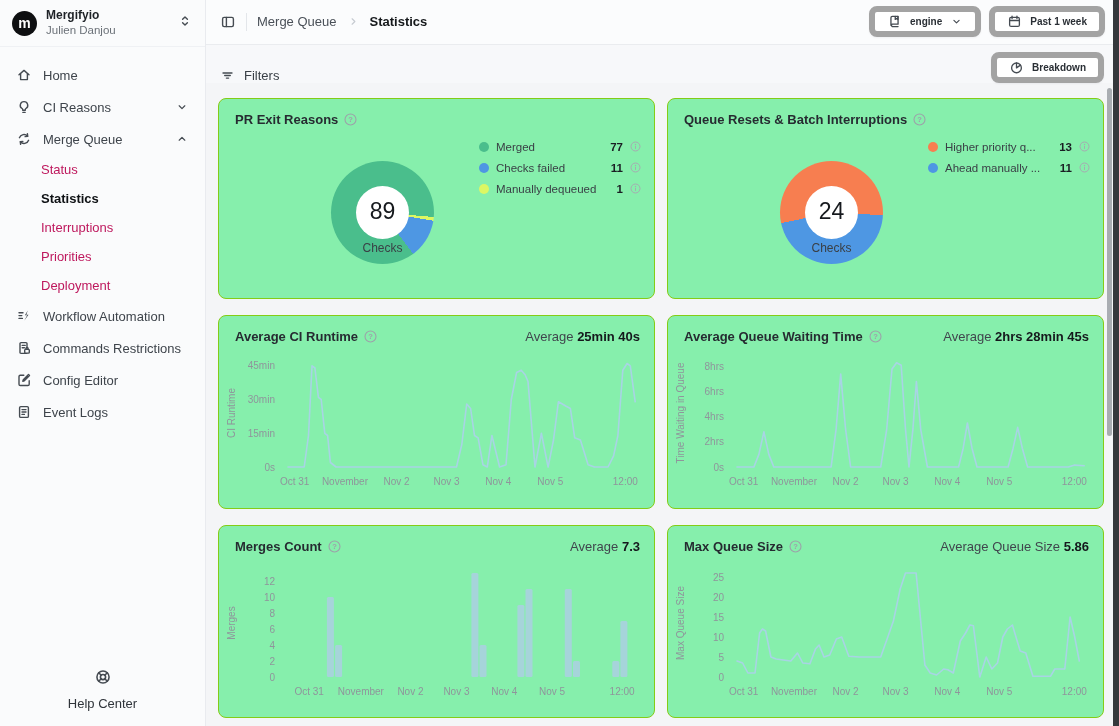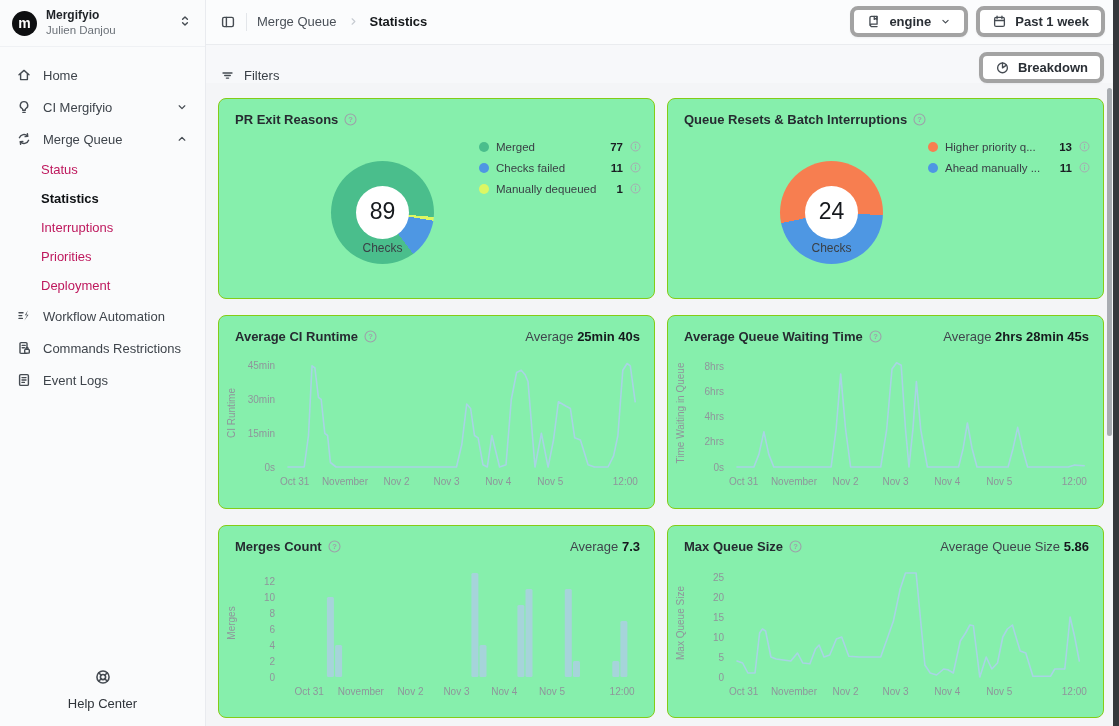--- a/index.html
+++ b/index.html
@@ -26,21 +26,21 @@
   .sub.active { font-weight:700; color:#0E1114; }
   .help { display:flex; align-items:center; gap:10px; padding:15px 16px; font-size:13px; color:#2F343A; cursor:pointer;flex-direction:column; }
 
   
   .main { flex:1; display:flex; flex-direction:column; min-width:0; }
   .topbar { height:46px; background:#FBFCFD; border-bottom:1px solid #EAECEF; display:flex; align-items:center; padding:0 14px; gap:10px; }
   .vdiv { width:1px; height:18px; background:#E3E6EA; }
   .crumb { font-size:13px; color:#4A5058; cursor:pointer; }
   .crumb.current { font-weight:700; color:#15181B; }
   .topbar-right { margin-left:auto; display:flex; gap:8px; }
-  .tb-btn { display:flex; align-items:center; gap:8px; background:#fff; border:4px solid #a3a3a3; border-radius:8px; height:31px; padding:0 12px; font-size:13px; font-weight:600; color:#2A2F35; box-shadow:0 1px 2px rgba(16,24,40,.05); cursor:pointer; }
+  .tb-btn { display:flex; align-items:center; gap:8px; background:#fff; border:6px solid #a3a3a3; border-radius:8px; height:31px; padding:0 12px; font-size:10px; font-weight:600; color:#2A2F35; box-shadow:0 1px 2px rgba(16,24,40,.05); cursor:pointer; }
   .toolbar { height:39px; display:flex; align-items:flex-end; padding:0 15px 0 14px; background:#F7F8FA; }
   .filters-btn { display:flex; align-items:center; gap:9px; font-size:13px; font-weight:500; color:#3A4047; cursor:pointer; }
   .breakdown-btn { margin-left:auto; }
 
   .content { flex:1; padding:15px 15px 8px 12px; display:grid; grid-template-columns:1fr 1fr; grid-template-rows:201px 194px 193px; gap:16px 12px; align-content:start; }
   .card { background:#86efac; border:1px solid #84cc16; border-radius:8px; position:relative; overflow:hidden; }
   .card-head { display:flex; align-items:center; padding:13px 14px 0 16px; gap:6px; }
   .card-title { font-size:13px; font-weight:700; color:#262B31; white-space:nowrap; }
   .q-icon { cursor:pointer; flex-shrink:0; }
   .avg { margin-left:auto; font-size:13px; color:#40464D; white-space:nowrap; }
@@ -88,21 +88,21 @@
           <path d="M3 7.7 8 3.4l5 4.3"></path>
           <path d="M4.6 6.6v6h6.8v-6"></path>
         </svg>
       <span>Home</span>
     </div>
     <div class="nav-item">
       <svg class="ic" width="16" height="16" viewBox="0 0 16 16">
           <path d="M8 2.6a3.7 3.7 0 0 1 1.9 6.9c-.4.3-.6.7-.6 1.1v.6H6.7v-.6c0-.4-.2-.8-.6-1.1A3.7 3.7 0 0 1 8 2.6Z"></path>
           <path d="M6.9 13.4h2.2"></path>
         </svg>
-      <span>CI Mergifyio</span>
+      <span>CI Reasons</span>
       <svg class="ic chev" width="14" height="14" viewBox="0 0 16 16">
           <path d="M4.8 6.6 8 9.8l3.2-3.2"></path>
         </svg>
     </div>
     <div class="nav-item">
       <svg class="ic" width="16" height="16" viewBox="0 0 16 16">
           <path d="M12.6 9.3a4.8 4.8 0 0 1-8.2 1.5"></path>
           <path d="M3.4 6.7a4.8 4.8 0 0 1 8.2-1.5"></path>
           <path d="M11.4 2.7l.3 2.6-2.6.3"></path>
           <path d="M4.6 13.3l-.3-2.6 2.6-.3"></path>
@@ -135,20 +135,27 @@
       <span>Workflow Automation</span>
     </div>
     <div class="nav-item">
       <svg class="ic" width="16" height="16" viewBox="0 0 16 16">
           <rect x="4" y="2.6" width="7" height="10.8" rx="1"></rect>
           <path d="M6.2 5.4h3M6.2 7.8h2.2"></path>
           <rect x="8.7" y="9.4" width="4.6" height="3.7" rx=".8" fill="#FAFBFC"></rect>
           <path d="M9.9 9.4v-.9a1.1 1.1 0 0 1 2.2 0v.9"></path>
         </svg>
       <span>Commands Restrictions</span>
+    </div>
+    <div class="nav-item">
+      <svg class="ic" width="16" height="16" viewBox="0 0 16 16">
+          <path d="M13.2 8.7v3.5a1.3 1.3 0 0 1-1.3 1.3H4.3A1.3 1.3 0 0 1 3 12.2V4.6a1.3 1.3 0 0 1 1.3-1.3h3.5"></path>
+          <path d="M12.5 2.6l1 1-5.2 5.2-1.5.5.5-1.5 5.2-5.2Z"></path>
+        </svg>
+      <span>Config Editor</span>
     </div>
     <div class="nav-item">
       <svg class="ic" width="16" height="16" viewBox="0 0 16 16">
           <rect x="3.6" y="2.6" width="8.8" height="10.8" rx="1.2"></rect>
           <path d="M6 5.6h4M6 8h4M6 10.4h2.4"></path>
         </svg>
       <span>Event Logs</span>
     </div>
   </div>
 

